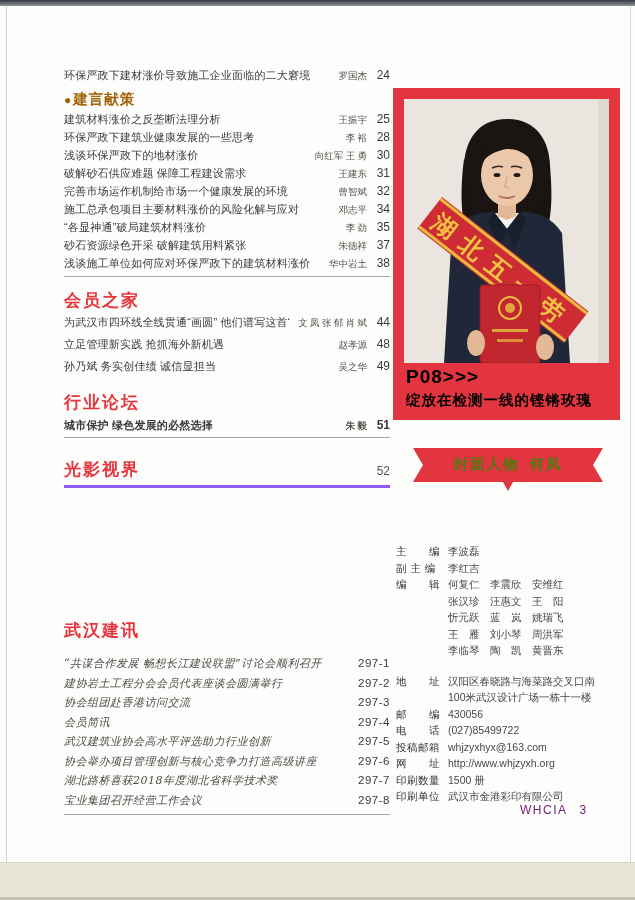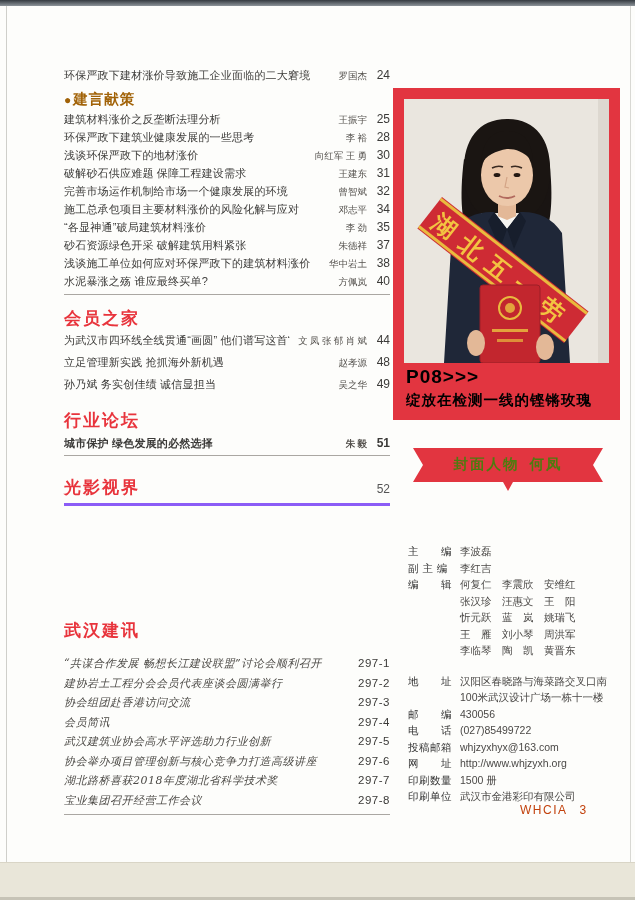--- a/index.html
+++ b/index.html
@@ -50,24 +50,24 @@
   .cap-title{font-size:14.5px;font-weight:bold;letter-spacing:1px;line-height:20px;margin-top:2px;}
 
   .ribbon{position:absolute;left:409px;top:446px;width:198px;height:46px;}
   .ribbon svg{position:absolute;left:0;top:0;}
   .ribbon-text{position:absolute;left:0;top:5px;width:100%;text-align:center;color:#4d7c0f;
                font-size:14.5px;font-weight:bold;letter-spacing:2px;line-height:26px;}
   .ribbon-text .name{margin-left:10px;}
 
   .masthead{position:absolute;left:396px;top:543px;width:234px;font-size:10.5px;line-height:16.5px;color:#4a4846;}
   .m-row{display:flex;}
-  .m-label{width:52px;flex:0 0 52px;color:#333;letter-spacing:.5px;margin-left:12px;}
+  .m-label{width:52px;flex:0 0 52px;color:#333;letter-spacing:.5px;}
   .m-val{flex:1;}
   .m-gap{height:14px;}
-  .footer{position:absolute;left:520px;top:803px;font-size:12px;color:#c2410c;letter-spacing:1.5px;}
+  .footer{position:absolute;left:520px;top:803px;font-size:12px;color:#701a75;letter-spacing:1.5px;}
   .footer .num{margin-left:12px;}
 </style>
 </head>
 <body>
 
 <div class="canvas">
   <div class="scan-top"></div>
   <div class="scan-left"></div>
   <div class="scan-right"></div>
   <div class="scan-bottom"></div>
@@ -136,25 +136,20 @@
           <span class="a">朱德祥</span>
           <span class="p">37</span>
         </div>
 
         <div class="row">
           <span class="t">浅谈施工单位如何应对环保严政下的建筑材料涨价</span>
           <span class="a">华中岩土</span>
           <span class="p">38</span>
         </div>
 
-        <div class="row">
-          <span class="t">水泥暴涨之殇 谁应最终买单?</span>
-          <span class="a">方佩岚</span>
-          <span class="p">40</span>
-        </div>
       </div>
     <div class="divider"></div>
 
     <div class="member">
       <div class="sec-head">会员之家</div>
       <div>
 
           <div class="row">
             <span class="t">为武汉市四环线全线贯通“画圆” 他们谱写这首“四环之歌”</span>
             <span class="a">文 凤 张 郁 肖 斌</span>

